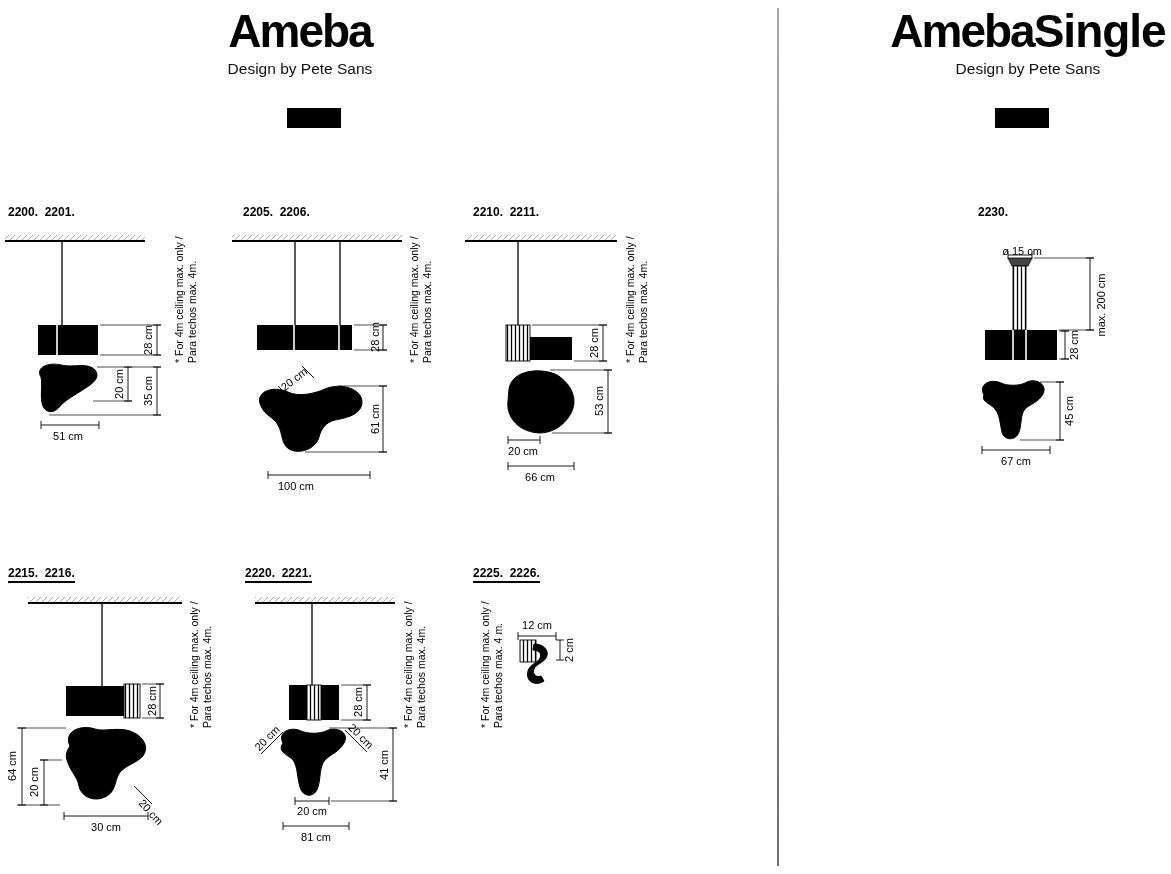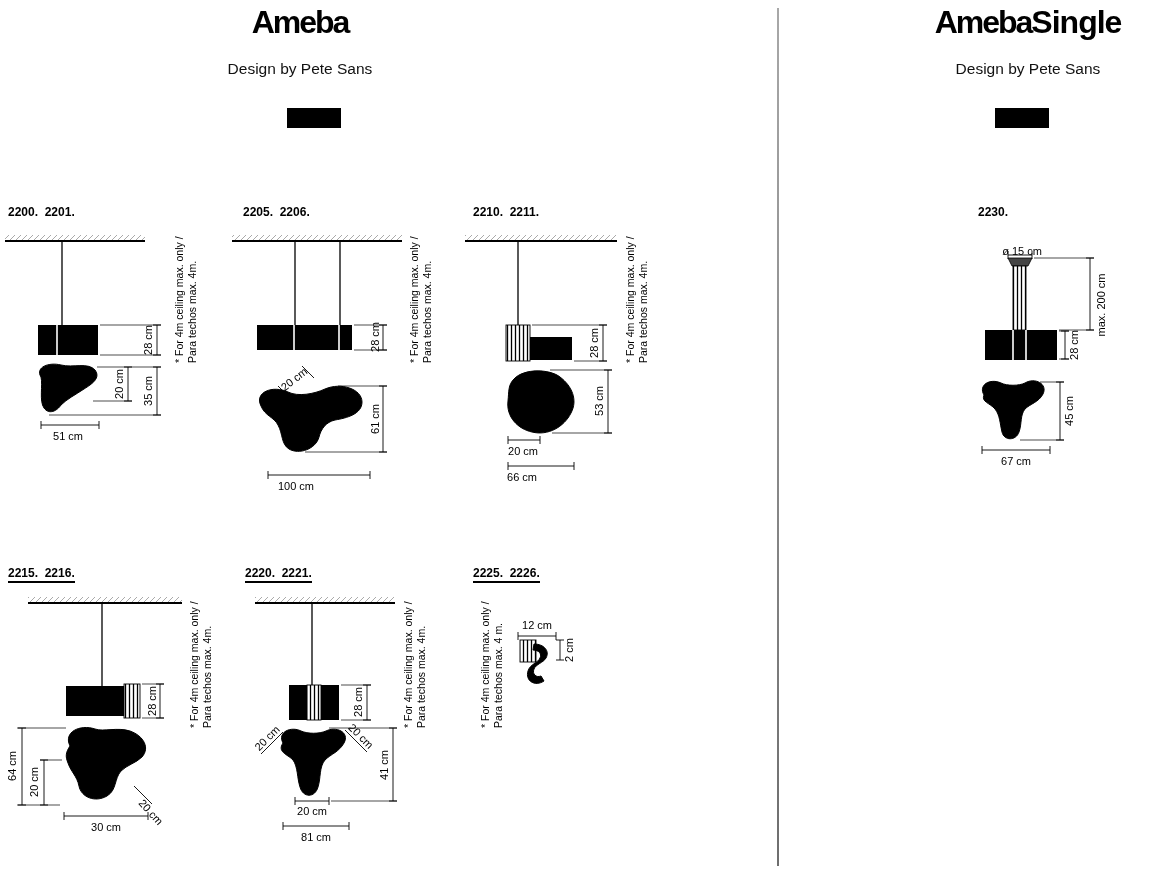--- a/index.html
+++ b/index.html
@@ -1,19 +1,19 @@
 <!DOCTYPE html>
 <html><head>
 <meta charset="utf-8">
 <style>
   *{margin:0;padding:0;box-sizing:border-box}
   body{background:#fff}
   .page{position:relative;width:1171px;height:874px;background:#fff;overflow:hidden;
         font-family:"Liberation Sans",sans-serif;color:#000}
-  .title{position:absolute;font-size:32px;font-weight:bold;letter-spacing:-2px;text-align:center;width:300px}
+  .title{position:absolute;font-size:46px;font-weight:bold;letter-spacing:-2px;text-align:center;width:300px}
   .title .light{font-weight:bold;letter-spacing:-1px}
   .subtitle{position:absolute;font-size:15.5px;text-align:center;width:300px;color:#111}
   .logo{position:absolute;background:#000}
   .divider{position:absolute;width:2px;background:linear-gradient(#a8a8a8,#6e6e6e)}
   .diagram{position:absolute}
   .draw{position:absolute;left:0;top:0}
   .lbl{position:absolute;font-size:12px;font-weight:bold;white-space:pre}
   .lbl.u{border-bottom:2px solid #000;padding-bottom:1px}
   .dim{position:absolute;font-size:11px;white-space:nowrap;transform:translate(-50%,-50%)}
   .r90{transform:translate(-50%,-50%) rotate(-90deg)}
@@ -167,21 +167,21 @@
           <line x1="142" y1="230" x2="150" y2="230"></line>
         <line x1="46" y1="263" x2="112" y2="263"></line>
         <line x1="46" y1="259" x2="46" y2="267"></line>
           <line x1="112" y1="259" x2="112" y2="267"></line>
       </g>
     </svg>
     <div class="lbl" style="left:11px;top:2px">2210.  2211.</div>
     <div class="dim r90" style="left:132px;top:140px">28 cm</div>
     <div class="dim" style="left:61px;top:248px">20 cm</div>
     <div class="dim r90" style="left:137px;top:198px">53 cm</div>
-    <div class="dim" style="left:60px;top:274px">66 cm</div>
+    <div class="dim" style="left:78px;top:274px">66 cm</div>
     <div class="note" style="left:162px;top:160px;width:146px">
       <div>* For 4m ceiling max. only /</div>
         <div>Para techos max. 4m.</div>
     </div>
   </div>
 
   <div class="diagram" style="left:0px;top:560px;width:235px;height:310px">
     <svg class="draw" width="235" height="310">
       <rect x="28" y="37" width="154" height="6" fill="url(#diagHatch)"></rect>
       <line class="ceil" x1="28" y1="43" x2="182" y2="43"></line>

